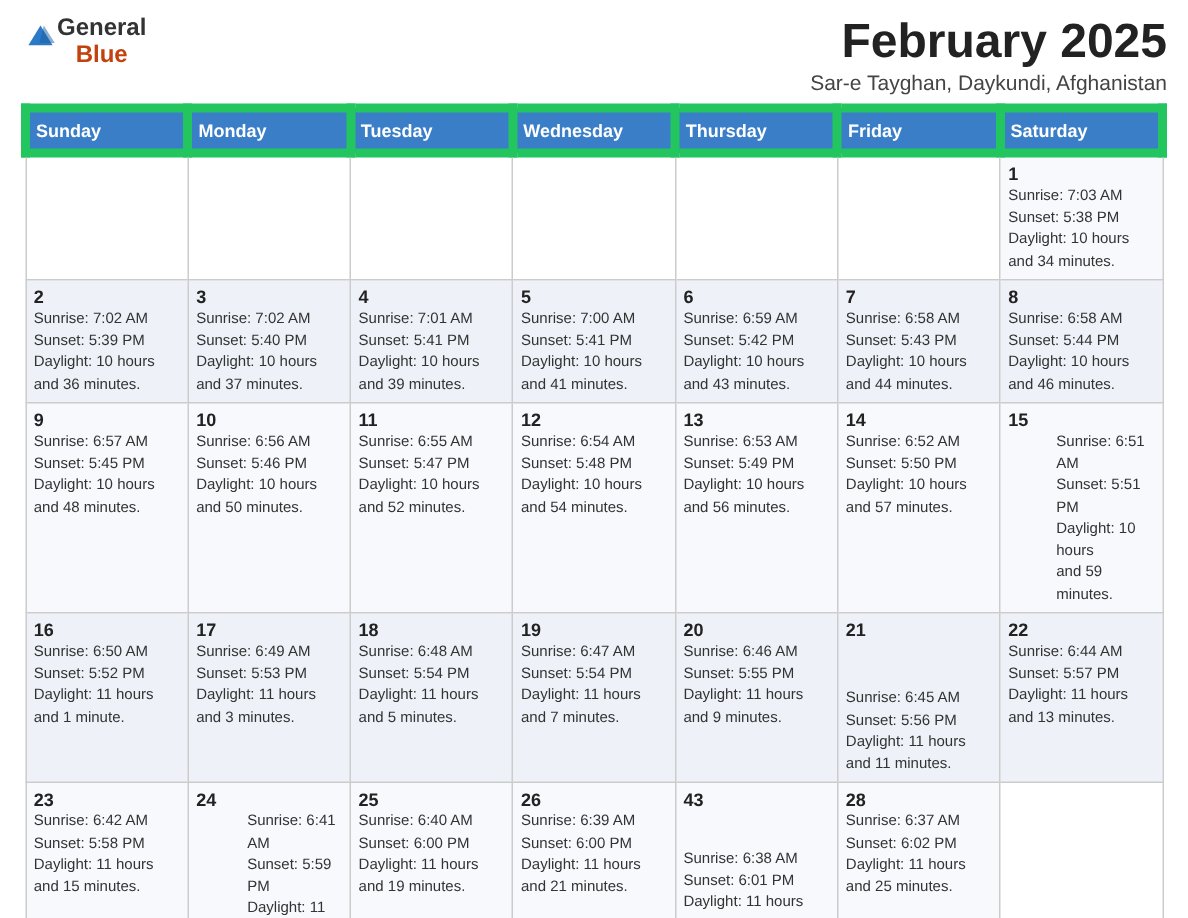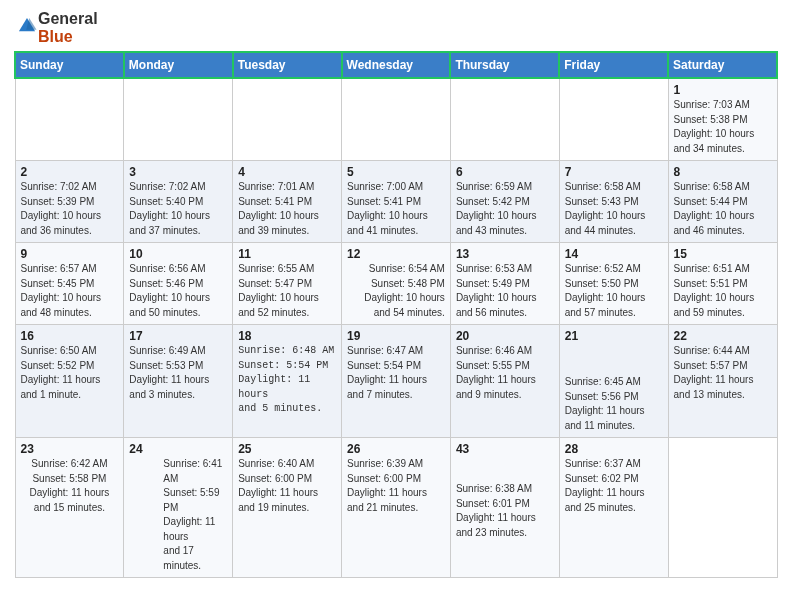--- a/index.html
+++ b/index.html
@@ -19,20 +19,21 @@
     .header {
       display: flex;
       justify-content: space-between;
       align-items: flex-start;
       margin-bottom: 6px;
     }
     .logo {
       display: flex;
       align-items: center;
       gap: 0;
+      text-align: center;
     }
     .logo-text {
       font-size: 16px;
       font-weight: bold;
       line-height: 1.1;
     }
     .logo-general { color: #333; }
     .logo-blue { color: #c2410c; }
     .logo-icon {
       width: 22px;
@@ -58,21 +59,21 @@
       border-collapse: collapse;
       border: 1px solid #ccc;
     }
     .calendar th {
       background: #3a7ec8;
       color: #fff;
       font-size: 12px;
       font-weight: bold;
       padding: 5px 4px;
       text-align: left;
-      border: 2px solid #22c55e;
+      border: 6px solid #22c55e;
     }
     .calendar td {
       width: calc(100% / 7);
       vertical-align: top;
       border: 1px solid #ccc;
       padding: 4px 5px 4px 5px;
       background: #fff;
       min-height: 80px;
       font-size: 10.5px;
       color: #333;
@@ -111,20 +112,24 @@
           <polygon points="18,4 28,20 14,20" fill="#1a5fa0" opacity="0.5"></polygon>
         </svg>
       </div>
       <div>
         <div class="logo-text">
           <span class="logo-general">General</span><br>
           <span class="logo-blue">Blue</span>
         </div>
       </div>
     </div>
+    <div class="title-block">
+      <div class="cal-title">February 2025</div>
+      <div class="cal-subtitle">Sar-e Tayghan, Daykundi, Afghanistan</div>
+    </div>
   </div>
 
   <table class="calendar">
     <thead>
       <tr>
       <th>Sunday</th>
           <th>Monday</th>
           <th>Tuesday</th>
           <th>Wednesday</th>
           <th>Thursday</th>
@@ -216,42 +221,42 @@
           </td>
           <td>
             <span class="day-num">11</span>
             <div class="day-info" style="white-space: pre-line;">Sunrise: 6:55 AM
 Sunset: 5:47 PM
 Daylight: 10 hours
 and 52 minutes.</div>
           </td>
           <td>
             <span class="day-num">12</span>
-            <div class="day-info" style="white-space: pre-line; text-align: right;">Sunrise: 6:54 AM
+            <div class="day-info" style="white-space: pre-line;">Sunrise: 6:54 AM
 Sunset: 5:48 PM
 Daylight: 10 hours
 and 54 minutes.</div>
           </td>
           <td>
             <span class="day-num">13</span>
             <div class="day-info" style="white-space: pre-line;">Sunrise: 6:53 AM
 Sunset: 5:49 PM
 Daylight: 10 hours
 and 56 minutes.</div>
           </td>
           <td>
             <span class="day-num">14</span>
             <div class="day-info" style="white-space: pre-line;">Sunrise: 6:52 AM
 Sunset: 5:50 PM
 Daylight: 10 hours
 and 57 minutes.</div>
           </td>
           <td>
             <span class="day-num">15</span>
-            <div class="day-info" style="white-space: pre-line;">Sunrise: 6:51 AM
+            <div class="day-info" style="white-space: pre-line; margin-left: 32px;">Sunrise: 6:51 AM
 Sunset: 5:51 PM
 Daylight: 10 hours
 and 59 minutes.</div>
           </td>
         </tr>
         <tr>
           <td>
             <span class="day-num">16</span>
             <div class="day-info" style="white-space: pre-line;">Sunrise: 6:50 AM
 Sunset: 5:52 PM
@@ -260,21 +265,21 @@
           </td>
           <td>
             <span class="day-num">17</span>
             <div class="day-info" style="white-space: pre-line;">Sunrise: 6:49 AM
 Sunset: 5:53 PM
 Daylight: 11 hours
 and 3 minutes.</div>
           </td>
           <td>
             <span class="day-num">18</span>
-            <div class="day-info" style="white-space: pre-line; font-family: Liberation Mono, monospace;">Sunrise: 6:48 AM
+            <div class="day-info" style="white-space: pre-line;">Sunrise: 6:48 AM
 Sunset: 5:54 PM
 Daylight: 11 hours
 and 5 minutes.</div>
           </td>
           <td>
             <span class="day-num">19</span>
             <div class="day-info" style="white-space: pre-line;">Sunrise: 6:47 AM
 Sunset: 5:54 PM
 Daylight: 11 hours
 and 7 minutes.</div>
@@ -297,21 +302,21 @@
             <span class="day-num">22</span>
             <div class="day-info" style="white-space: pre-line;">Sunrise: 6:44 AM
 Sunset: 5:57 PM
 Daylight: 11 hours
 and 13 minutes.</div>
           </td>
         </tr>
         <tr>
           <td>
             <span class="day-num">23</span>
-            <div class="day-info" style="white-space: pre-line; text-align: center;">Sunrise: 6:42 AM
+            <div class="day-info" style="white-space: pre-line;">Sunrise: 6:42 AM
 Sunset: 5:58 PM
 Daylight: 11 hours
 and 15 minutes.</div>
           </td>
           <td>
             <span class="day-num">24</span>
             <div class="day-info" style="white-space: pre-line; margin-left: 34px;">Sunrise: 6:41 AM
 Sunset: 5:59 PM
 Daylight: 11 hours
 and 17 minutes.</div>

